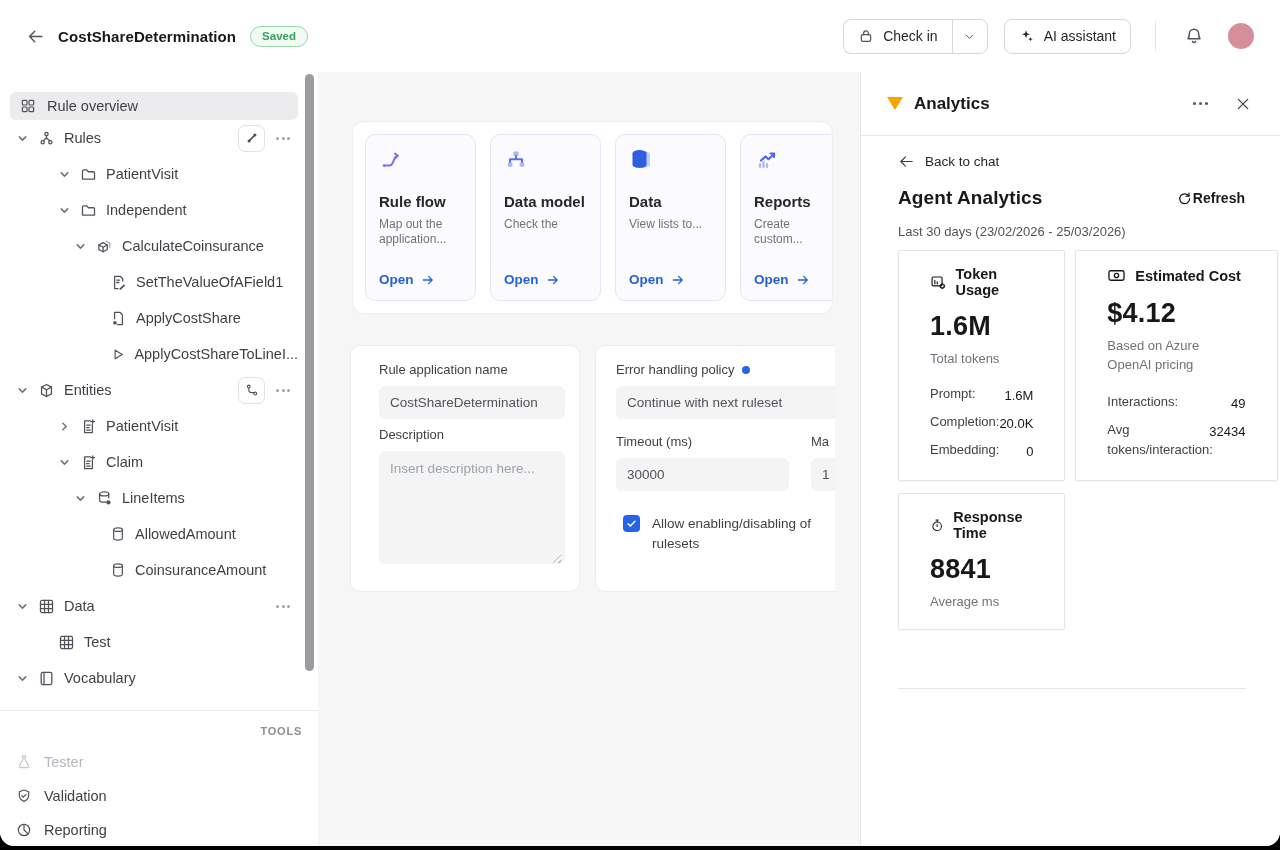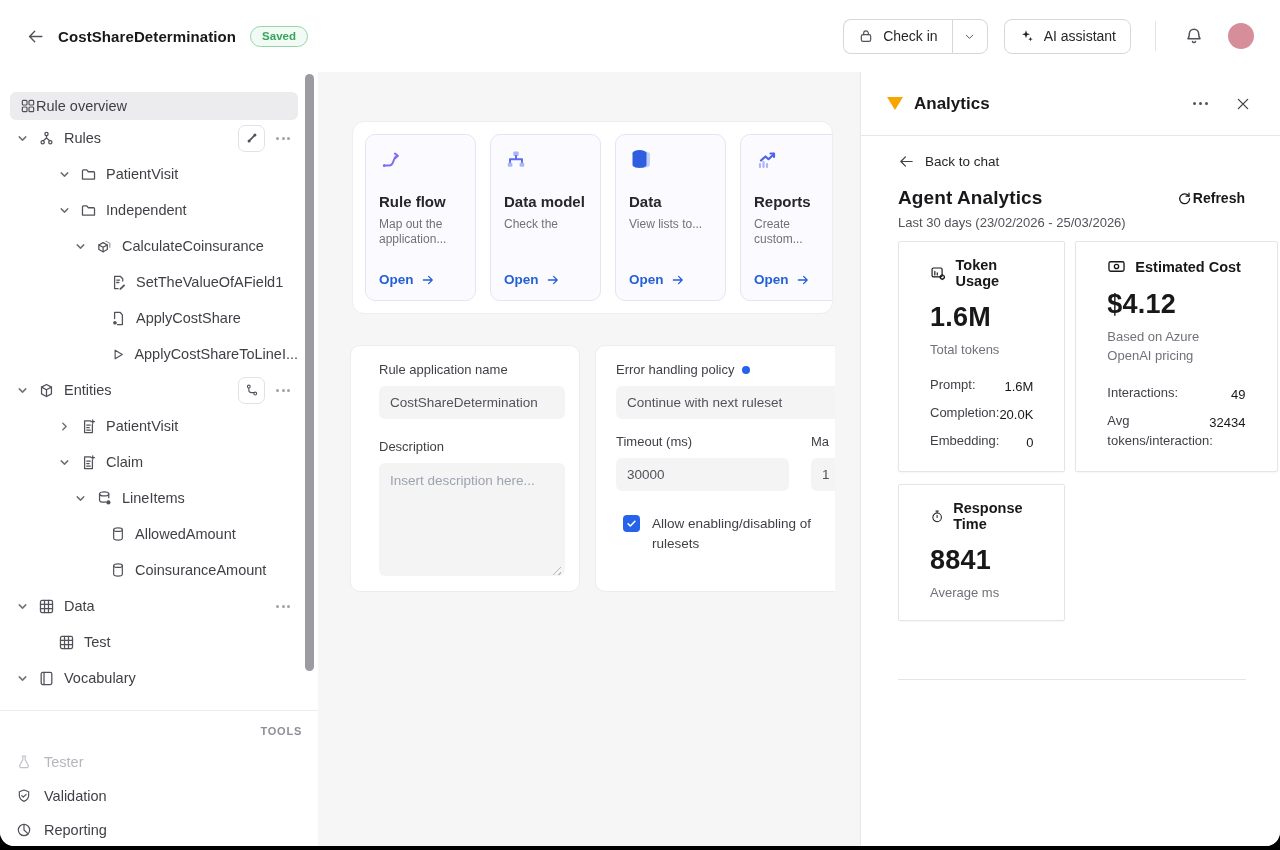--- a/index.html
+++ b/index.html
@@ -41,21 +41,21 @@
   .bell { width: 32px; height: 32px; display: flex; align-items: center; justify-content: center; cursor: pointer; }
   .avatar { width: 26px; height: 26px; border-radius: 50%; background: #d68f9a; margin-left: 18px; cursor: pointer; }
 
   
   .sidebar {
     position: absolute; left: 0; top: 72px; width: 318px; height: 638px;
     background: #fff; padding: 20px 20px 0 10px;
   }
   .sb-scrollbar { position: absolute; right: 4px; top: 2px; width: 9px; height: 597px; background: #9b9ba1; border-radius: 5px; }
   .overview-row {
-    display: flex; align-items: center; height: 28px; padding: 0 10px;
+    display: flex; align-items: center; gap: 11px; height: 28px; padding: 0 10px;
     background: #ececee; border-radius: 6px; width: 288px; cursor: pointer;
     font-size: 14.5px; color: #3f3f46;
   }
   .trow {
     display: flex; align-items: center; height: 36px; width: 288px; position: relative;
     font-size: 14.5px; color: #3f3f46; cursor: pointer; border-radius: 6px;
   }
   .trow .lbl { margin-left: 9px; white-space: nowrap; }
   .cv { width: 13px; height: 13px; stroke: #71717a; fill: none; stroke-width: 1.8; stroke-linecap: round; stroke-linejoin: round; flex: 0 0 auto; margin-right: 9px; }
   .cv.right { transform: rotate(-90deg); }
@@ -143,21 +143,21 @@
   .dr-logo { width: 0; height: 0; border-left: 8px solid transparent; border-right: 8px solid transparent; border-top: 13px solid #f7a600; }
   .dr-title { font-size: 17px; font-weight: 700; color: #18181b; margin-left: 11px; }
   .dr-header .dots { margin-left: auto; }
   .dr-header .dots i { width: 3.5px; height: 3.5px; background: #52525b; }
   .close-btn { margin-left: 20px; cursor: pointer; padding: 3px; }
   .dr-body { padding: 17px 35px 0 37px; }
   .back-row { display: flex; align-items: center; gap: 10px; font-size: 13.5px; font-weight: 500; color: #27272a; cursor: pointer; width: fit-content; }
   .heading-row { display: flex; align-items: center; justify-content: space-between; margin-top: 17px; }
   .dr-heading { font-size: 19px; font-weight: 700; color: #18181b; letter-spacing: .1px; }
   .refresh-btn { display: flex; align-items: center; gap: 1px; font-size: 14px; font-weight: 600; color: #18181b; cursor: pointer; }
-  .range { font-size: 13px; color: #52525b; margin-top: 6px; }
+  .range { font-size: 13px; color: #52525b; margin-top: 15px; }
   .stat-grid { display: grid; grid-template-columns: 1fr 1fr; gap: 10px; margin-top: 11px; width: 348px; }
   .stat-card {
     background: #fff; border: 1px solid #e5e5e8; border-radius: 2px; padding: 15px 31px 14px;
     box-shadow: 0 1px 2px rgba(0,0,0,.04);
   }
   .stat-head { display: flex; align-items: center; gap: 9px; font-size: 14.5px; font-weight: 700; color: #18181b; }
   .stat-value { font-size: 27px; font-weight: 700; color: #18181b; margin-top: 13px; letter-spacing: .2px; }
   .stat-sub { font-size: 13px; color: #71717a; margin-top: 7px; line-height: 19px; }
   .stat-rows { margin-top: 14px; }
   .stat-row { display: flex; align-items: flex-start; font-size: 13px; line-height: 24px; }
@@ -519,21 +519,21 @@
             </svg>
         </div>
       </div>
     </div>
 
     <div class="form-clip">
 
       <div class="fcard fcard-left">
         <label class="flabel">Rule application name</label>
         <input class="finput" style="width: 186px;" value="CostShareDetermination">
-        <label class="flabel" style="margin-top:20px;">Description</label>
+        <label class="flabel" style="margin-top:8px;">Description</label>
         <div class="ta-wrap">
           <textarea class="ftextarea" placeholder="Insert description here..." style=""></textarea>
           <div class="ta-handle"></div>
         </div>
       </div>
 
       <div class="fcard fcard-right">
         <label class="flabel">
           <span>Error handling policy</span>
           <span class="info-dot"></span>

